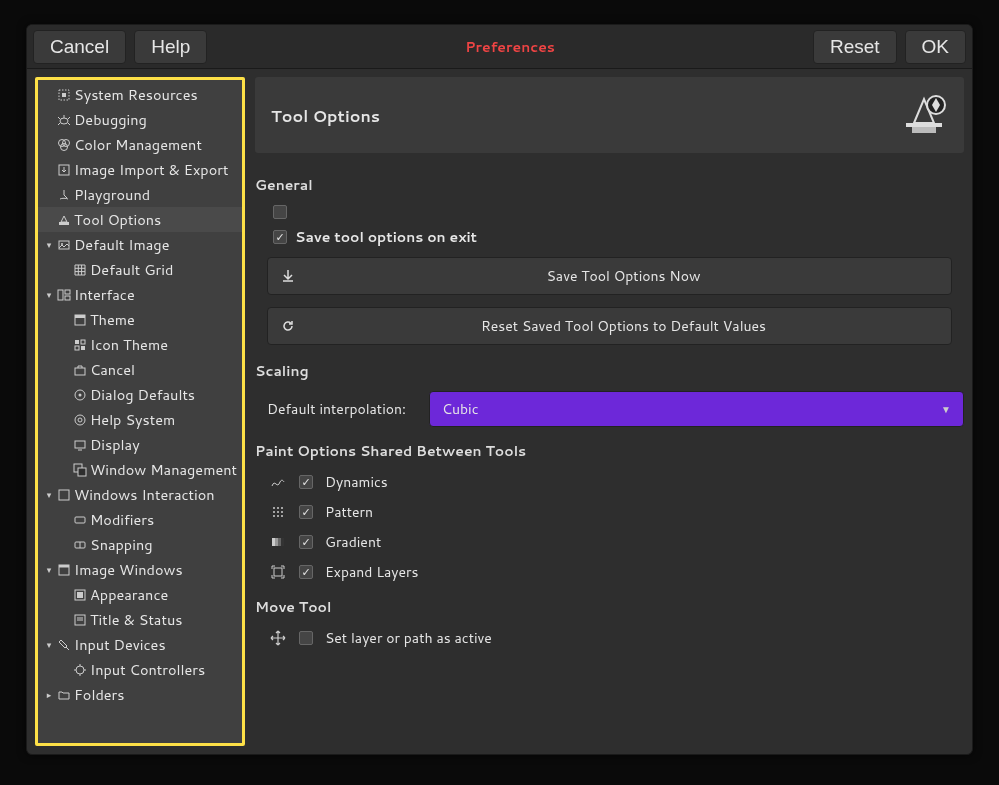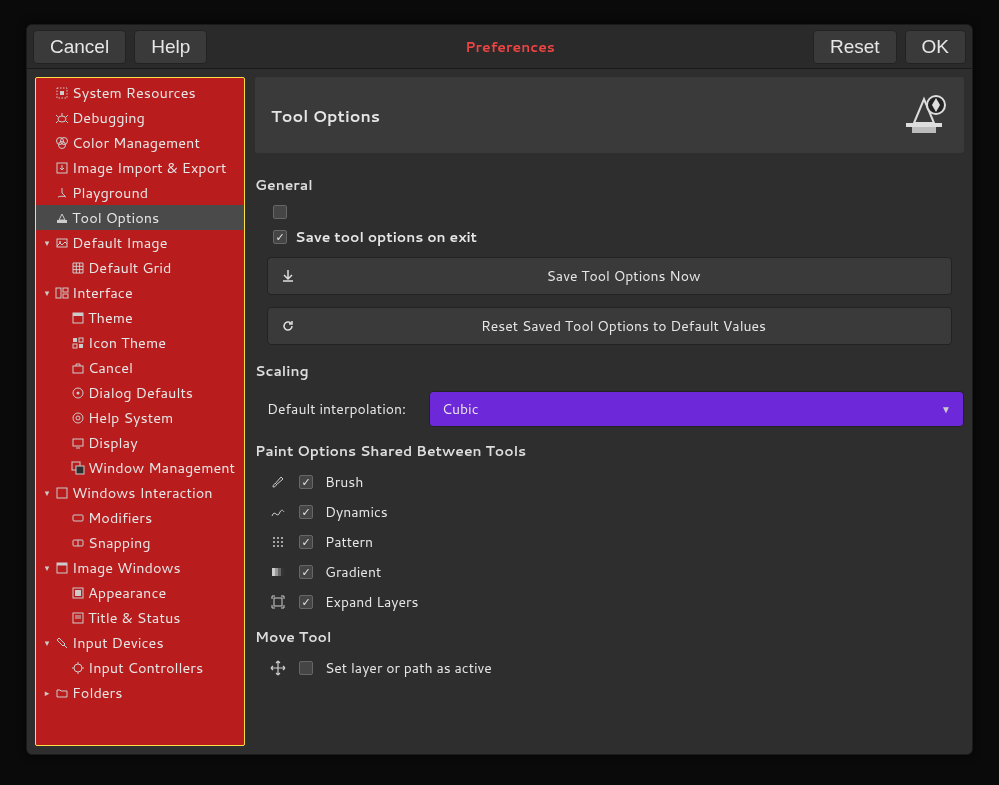--- a/index.html
+++ b/index.html
@@ -50,22 +50,22 @@
   }
   .content {
     flex: 1;
     display: flex;
     gap: 10px;
     padding: 8px;
     overflow: hidden;
   }
   .sidebar {
     width: 210px;
-    background: #b91c1c;
-    border: 1px solid #fde047;
+    background: #404040;
+    border: 3px solid #fde047;
     border-radius: 2px;
     overflow-y: auto;
     padding: 2px 0;
   }
   .tree-item {
     display: flex;
     align-items: center;
     height: 25px;
     padding: 0 4px;
     cursor: pointer;
@@ -507,29 +507,20 @@
       <div class="form-row">
         <span class="label">Default interpolation:</span>
         <div class="select">
           <span>Cubic</span>
           <span class="caret">▼</span>
         </div>
       </div>
 
       <div class="section-title">Paint Options Shared Between Tools</div>
       <div id="paint-list">
-          <div class="paint-row">
-            <span class="paint-icon">
-              <svg width="16" height="16" viewBox="0 0 16 16">
-                <path d="M3 13c0-2 1-3 2-3l6-7 2 2-7 6c0 1-1 2-3 2z" fill="none" stroke="#ccc"></path>
-              </svg>
-            </span>
-            <span class="checkbox checked"></span>
-            <span>Brush</span>
-          </div>
           <div class="paint-row">
             <span class="paint-icon">
               <svg width="16" height="16" viewBox="0 0 16 16">
                 <path d="M2 12c3-8 5 4 8-4 2-4 4 0 4 0" stroke="#ccc" fill="none"></path>
               </svg>
             </span>
             <span class="checkbox checked"></span>
             <span>Dynamics</span>
           </div>
           <div class="paint-row">

